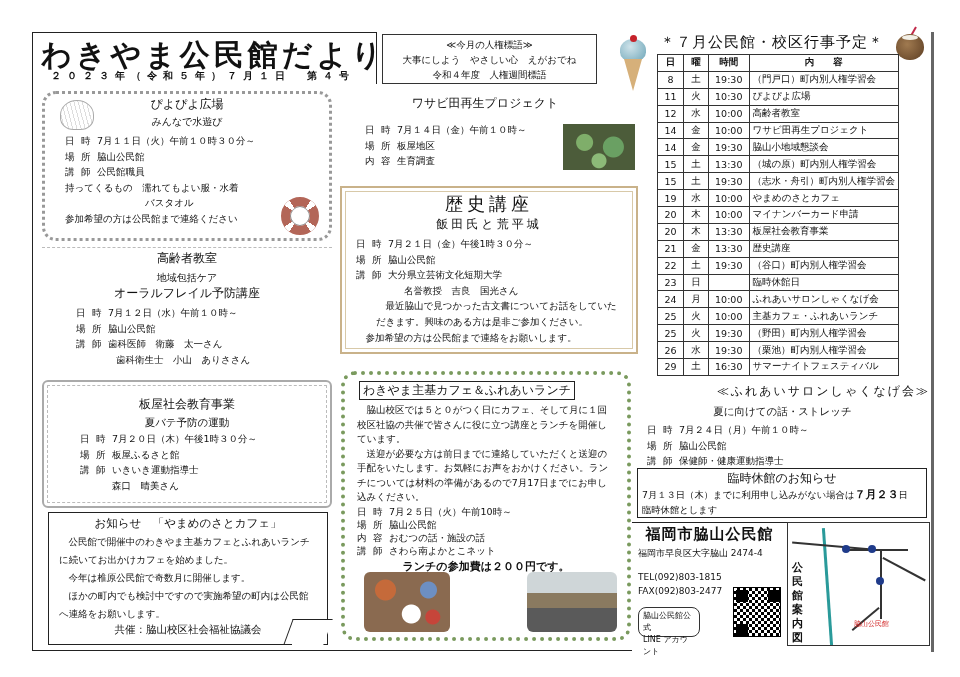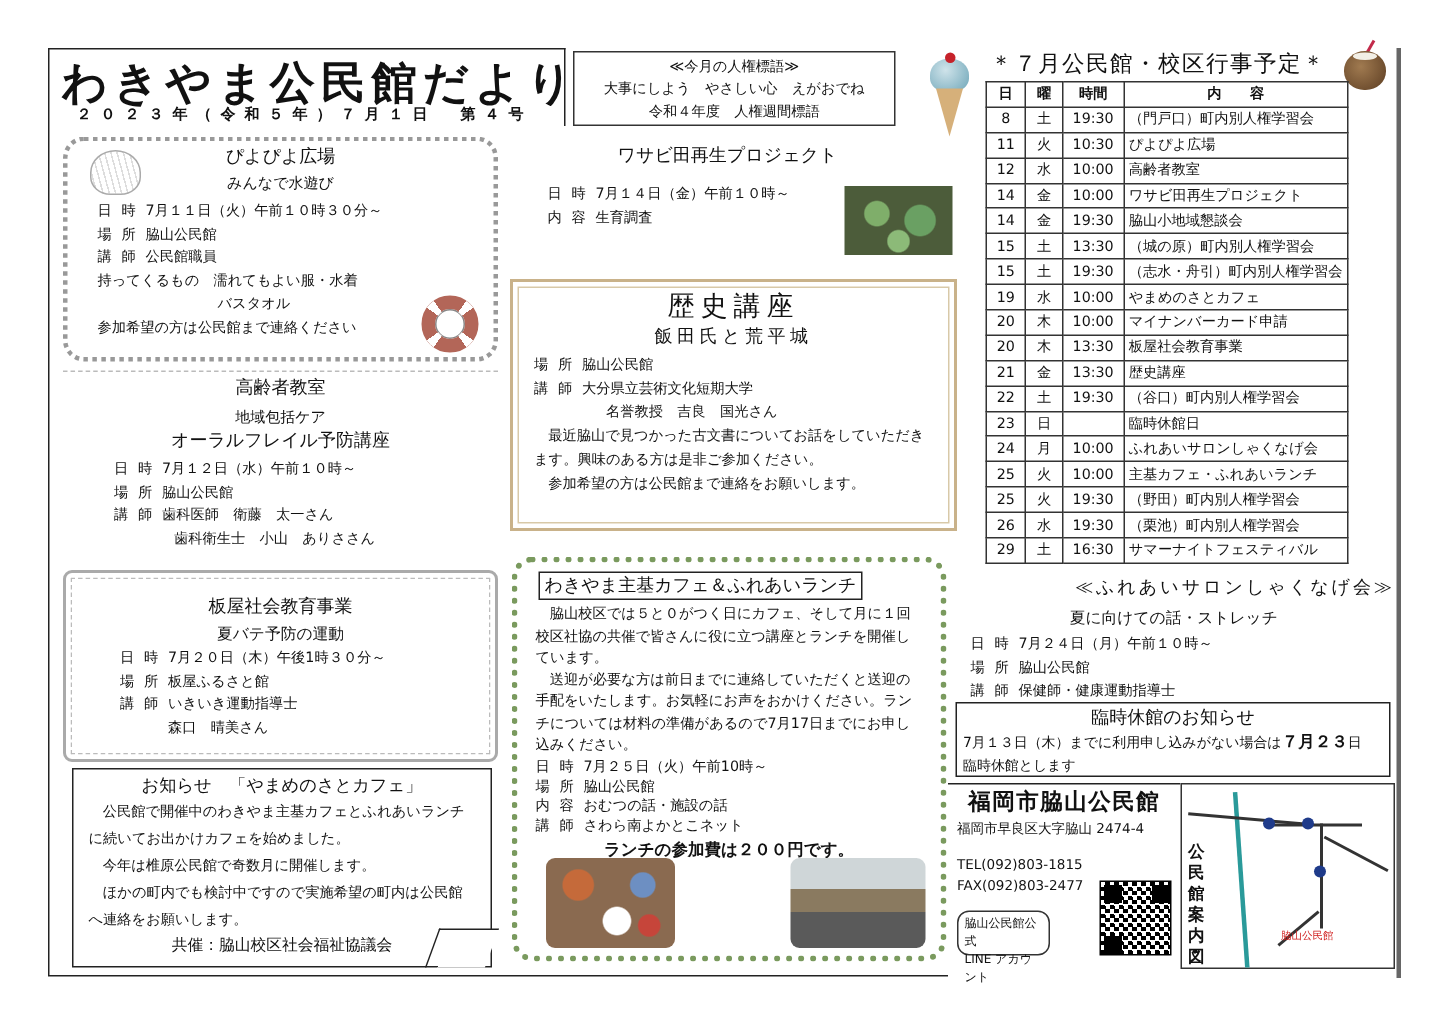--- a/index.html
+++ b/index.html
@@ -140,32 +140,34 @@
   <div class="para">　今年は椎原公民館で奇数月に開催します。</div>
   <div class="para">　ほかの町内でも検討中ですので実施希望の町内は公民館へ連絡をお願いします。</div>
   <div class="section-title" style="font-size:10.5px;">共催：脇山校区社会福祉協議会</div>
   <div class="abs curl"></div>
 </div>
 
 <div class="abs wasabi">
   <div class="section-title" style="margin:5px 0 10px;">ワサビ田再生プロジェクト</div>
   <div style="padding-left:25px;">
     <div class="row"><span class="lbl"><span>日</span><span>時</span></span><span>7月１４日（金）午前１０時～</span></div>
+    <div class="row"><span class="lbl"><span>場</span><span>所</span></span><span>板屋地区</span></div>
     <div class="row"><span class="lbl"><span>内</span><span>容</span></span><span>生育調査</span></div>
   </div>
 </div>
 <div class="abs wasabi-img"></div>
 
 <div class="abs rekishi">
   <div class="big">歴史講座</div>
   <div class="sub">飯田氏と荒平城</div>
+  <div class="row"><span class="lbl"><span>日</span><span>時</span></span><span>7月２１日（金）午後1時３０分～</span></div>
   <div class="row"><span class="lbl"><span>場</span><span>所</span></span><span>脇山公民館</span></div>
   <div class="row"><span class="lbl"><span>講</span><span>師</span></span><span>大分県立芸術文化短期大学</span></div>
   <div class="row" style="padding-left:48px;">名誉教授　吉良　国光さん</div>
-  <div class="para" style="line-height:16px;">　最近脇山で見つかった古文書についてお話をしていただきます。興味のある方は是非ご参加ください。</div>
+  <div class="para" style="line-height:16px;margin-left:20px;">　最近脇山で見つかった古文書についてお話をしていただきます。興味のある方は是非ご参加ください。</div>
   <div class="para" style="line-height:16px;">　参加希望の方は公民館まで連絡をお願いします。</div>
 </div>
 
 <div class="abs cafe">
   <div class="cafe-title">わきやま主基カフェ＆ふれあいランチ</div>
   <div class="para" style="line-height:14.5px;margin-top:3px;">　脇山校区では５と０がつく日にカフェ、そして月に１回校区社協の共催で皆さんに役に立つ講座とランチを開催しています。</div>
   <div class="para" style="line-height:14.5px;">　送迎が必要な方は前日までに連絡していただくと送迎の手配をいたします。お気軽にお声をおかけください。ランチについては材料の準備があるので7月17日までにお申し込みください。</div>
   <div class="row" style="line-height:13px;"><span class="lbl"><span>日</span><span>時</span></span><span>7月２５日（火）午前10時～</span></div>
   <div class="row" style="line-height:13px;"><span class="lbl"><span>場</span><span>所</span></span><span>脇山公民館</span></div>
   <div class="row" style="line-height:13px;"><span class="lbl"><span>内</span><span>容</span></span><span>おむつの話・施設の話</span></div>

